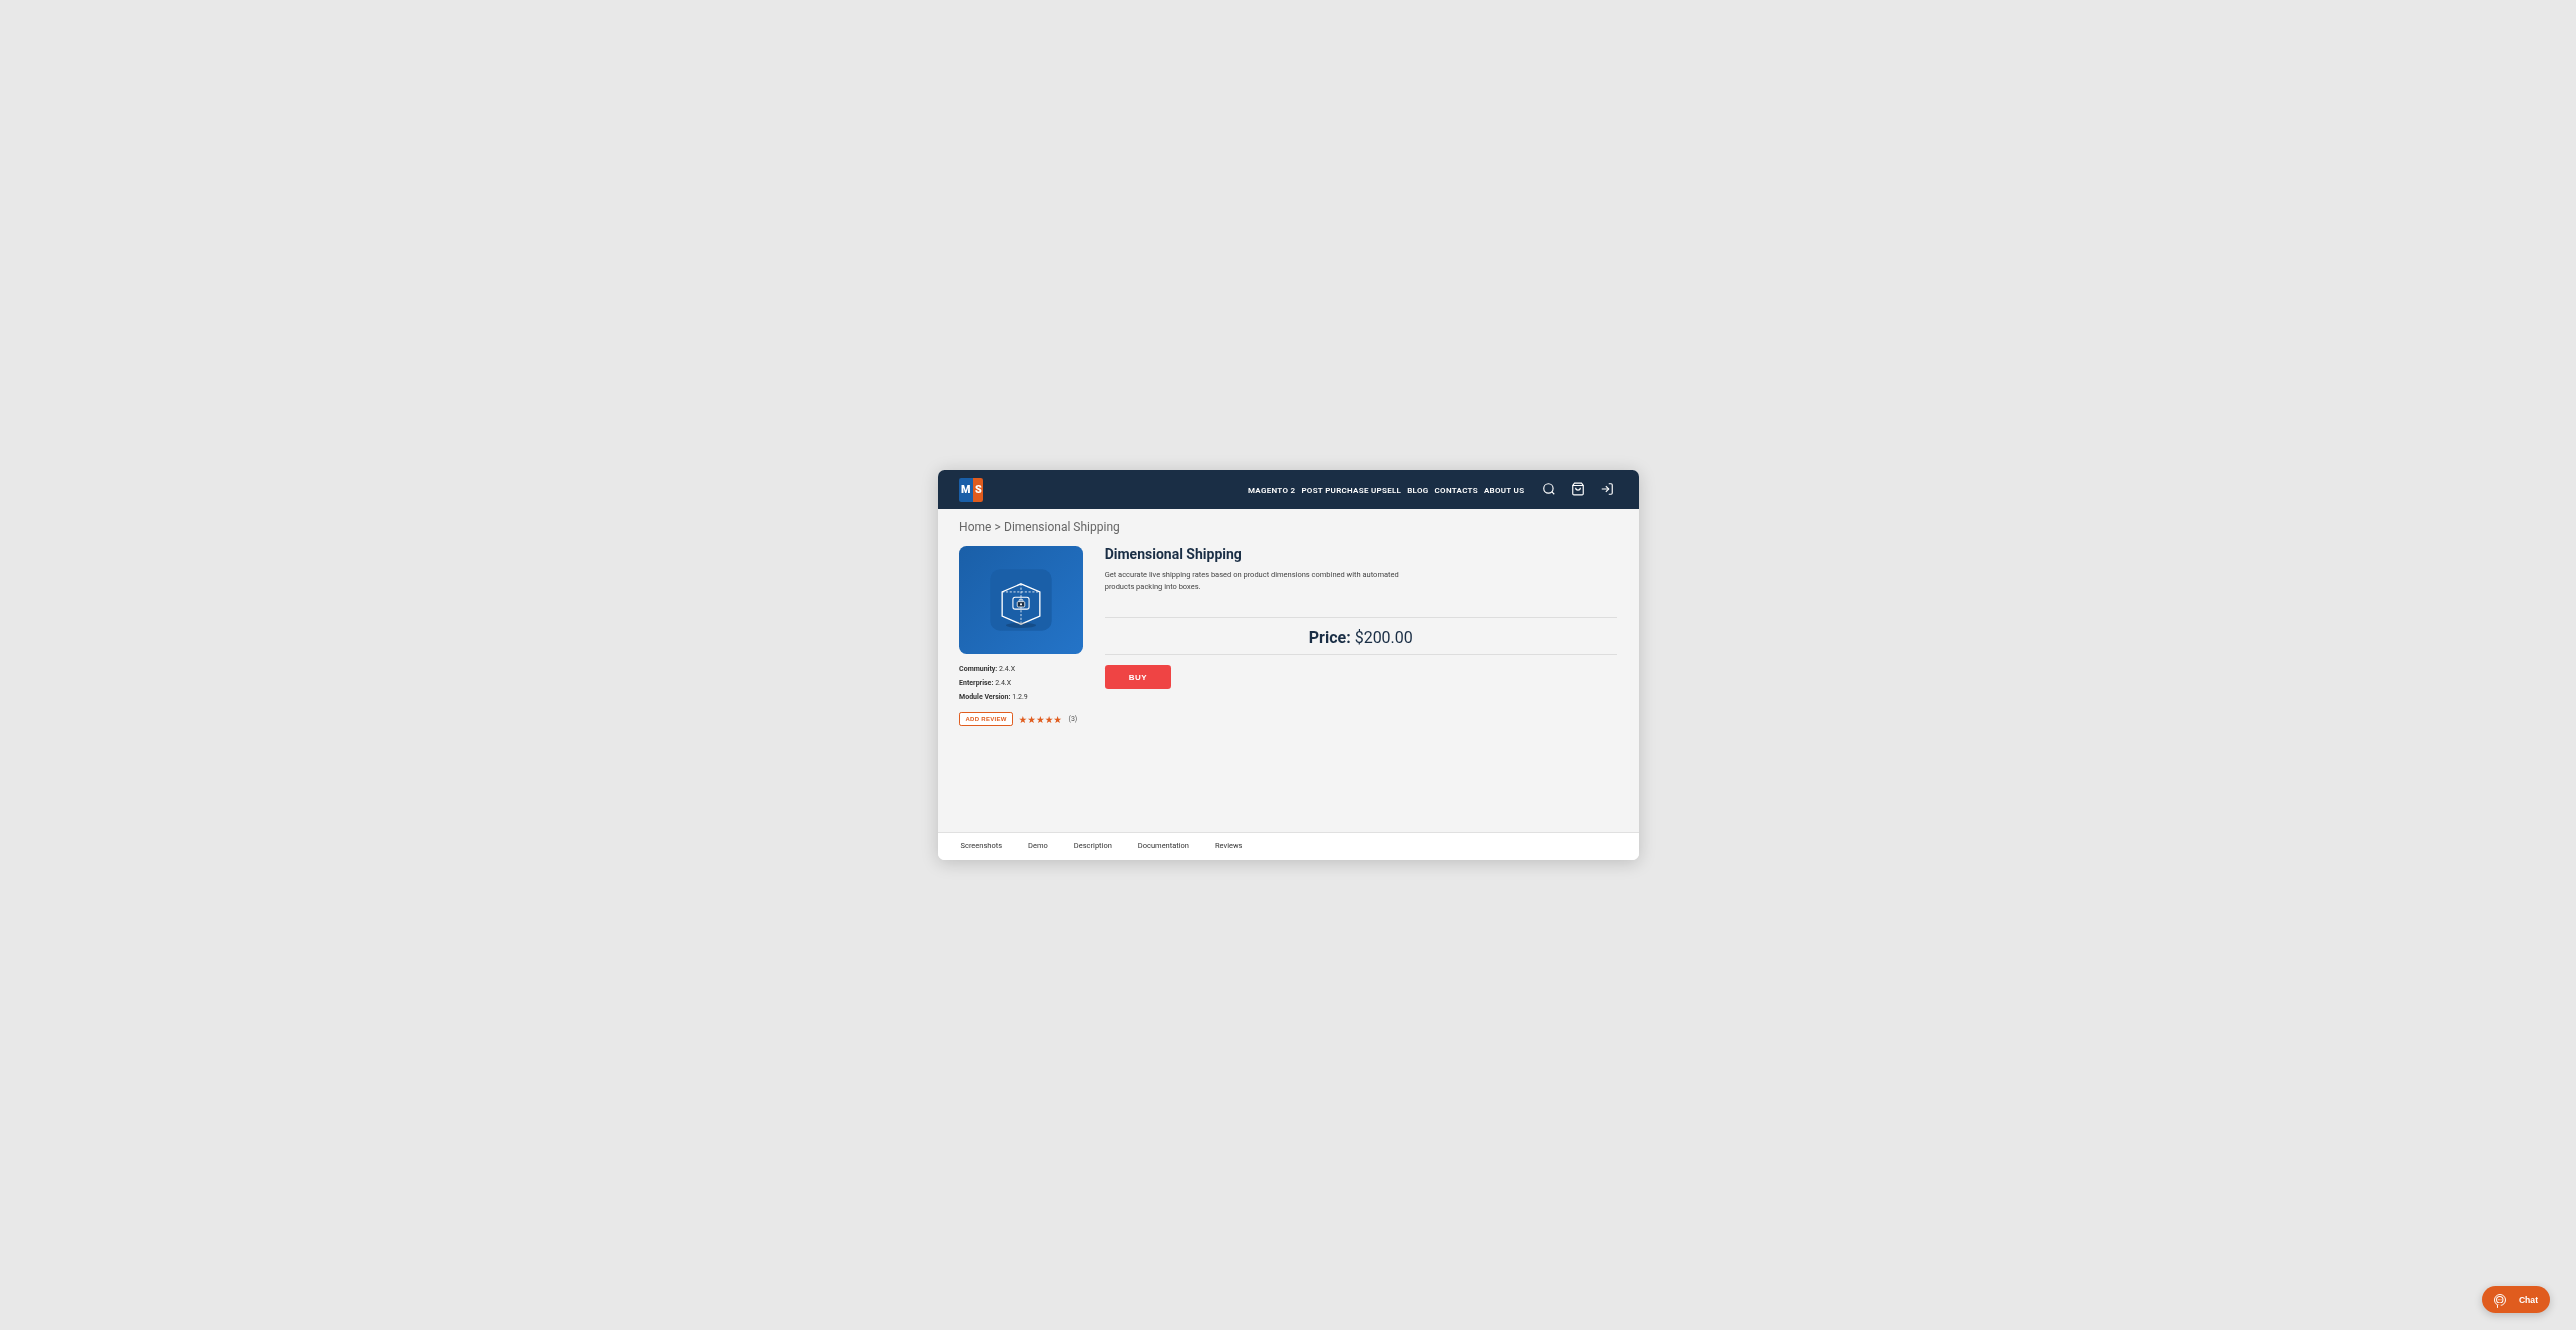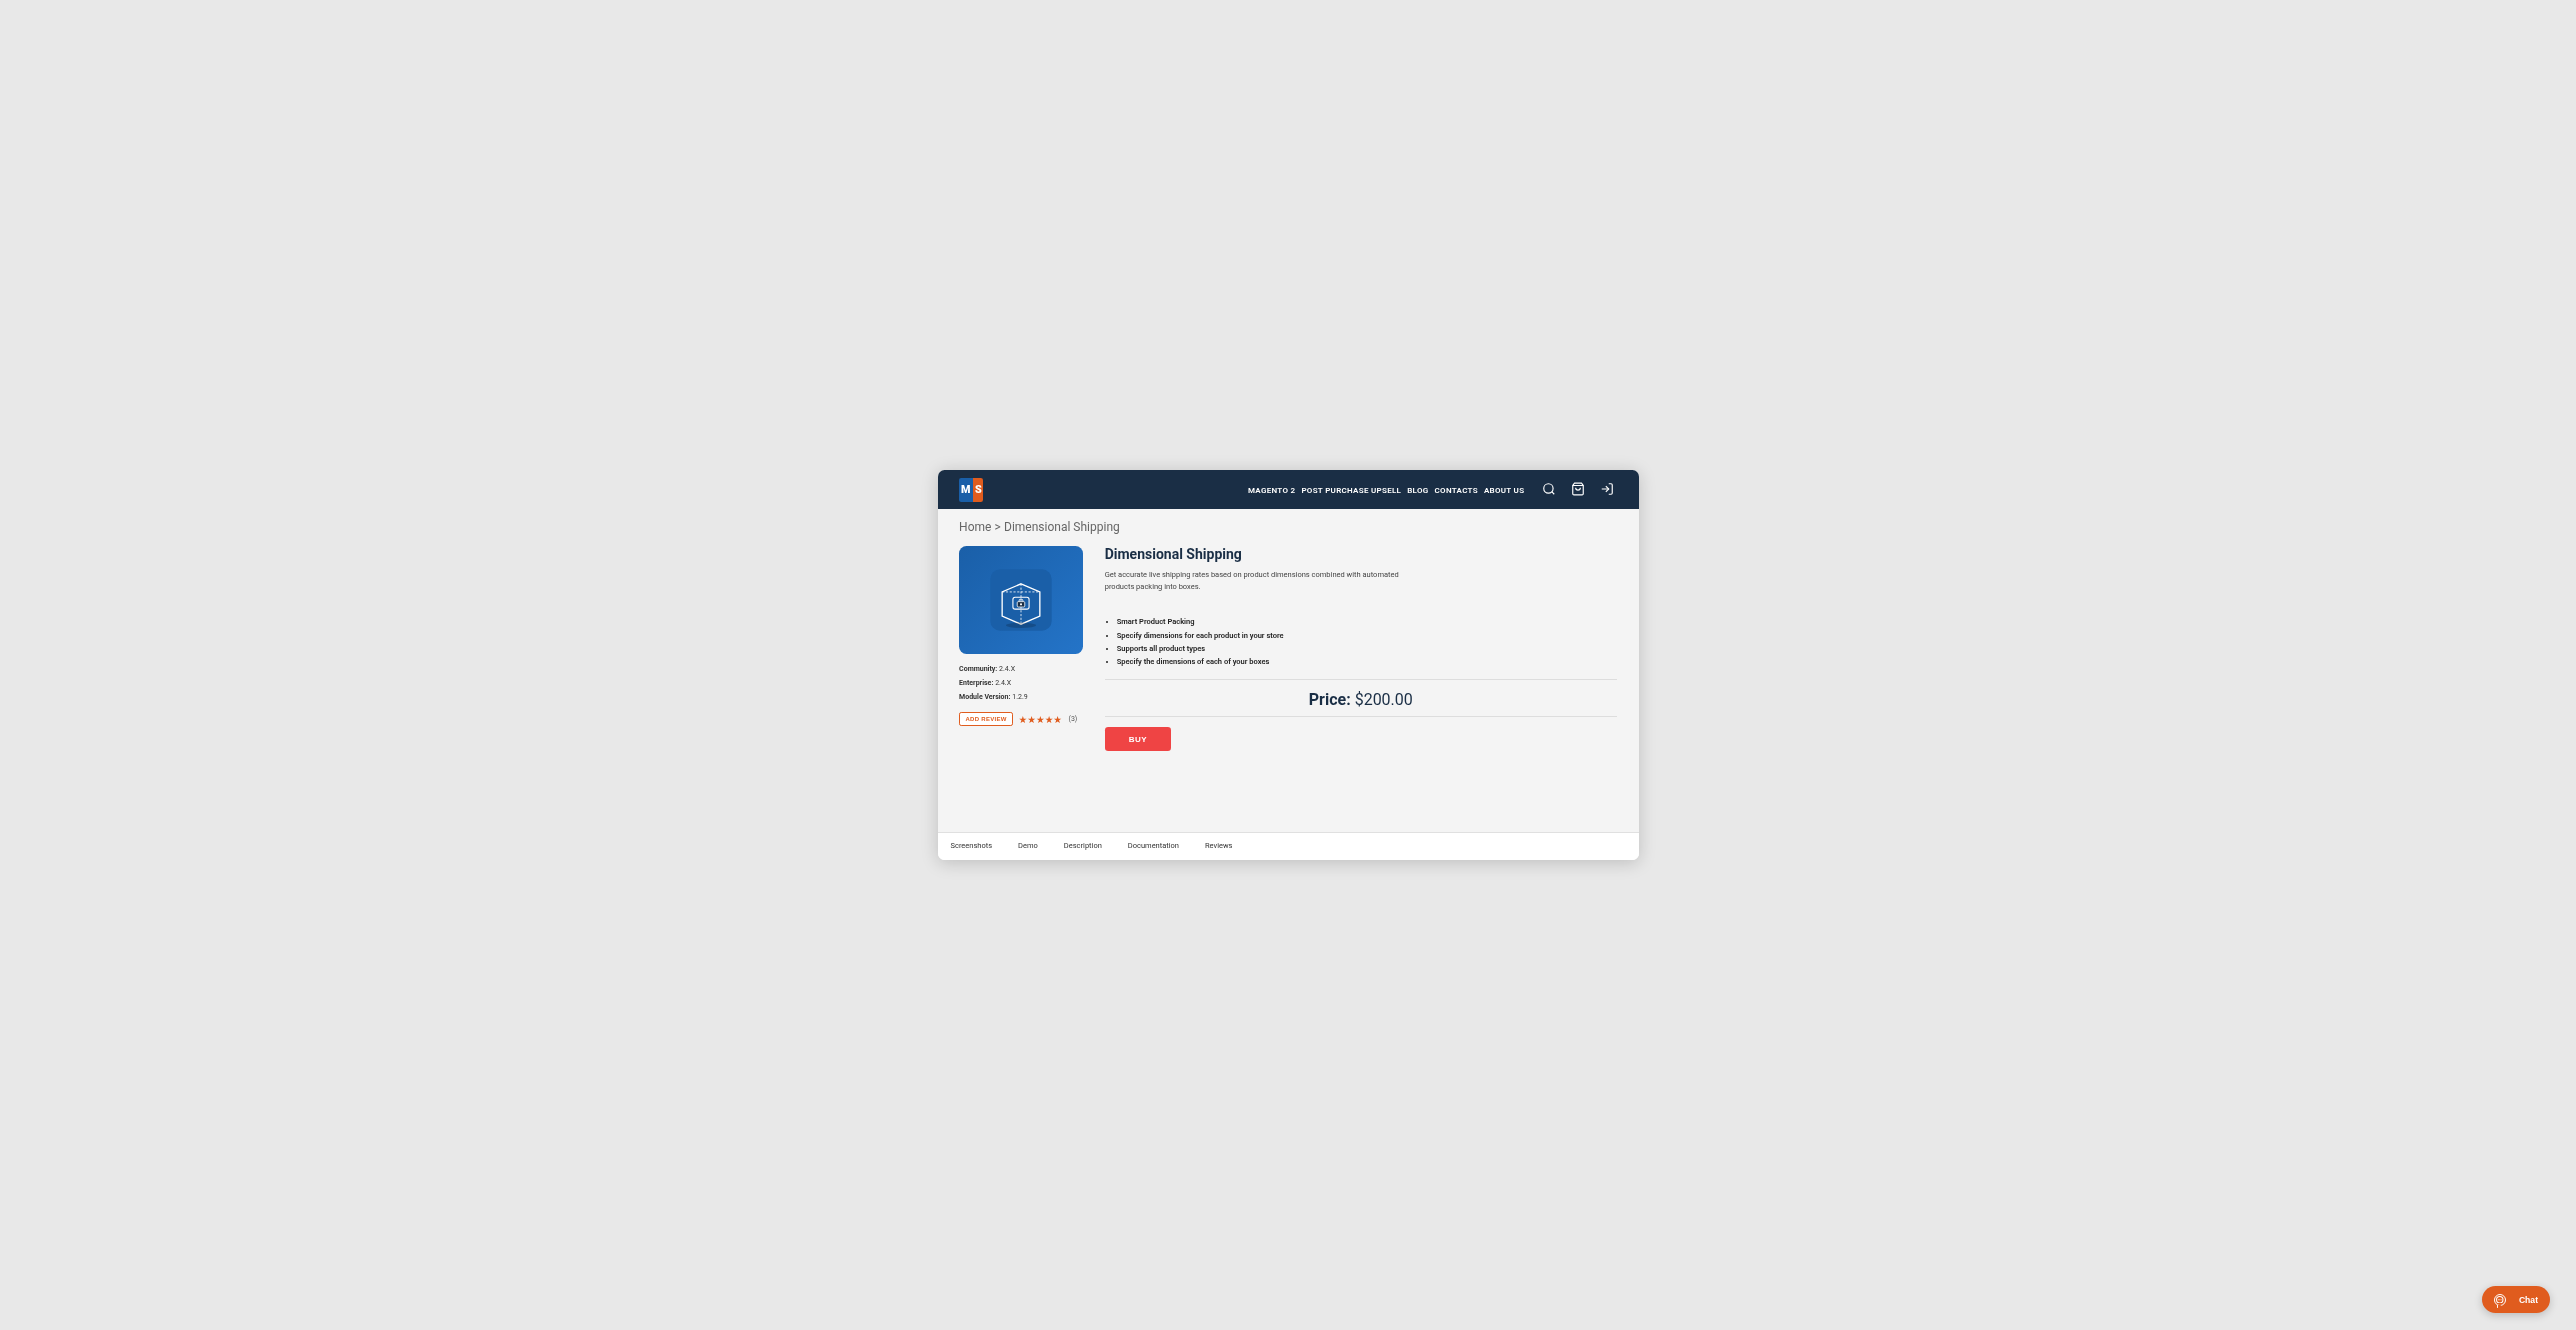--- a/index.html
+++ b/index.html
@@ -236,21 +236,21 @@
       font-weight: 700;
       letter-spacing: 0.5px;
       border-radius: 3.2px;
       cursor: pointer;
       margin-bottom: 16px;
     }
     
     .bottom-tabs {
       background: #fff;
       border-top: 0.5px solid #e0e0e0;
-      padding: 0 13px;
+      padding: 0 23px;
       display: flex;
       gap: 26px;
       height: 28px;
       align-items: center;
     }
     .tab-item {
       font-size: 7.5px;
       color: #333;
       cursor: pointer;
       font-weight: 400;
@@ -382,26 +382,20 @@
         <div class="review-row">
           <button class="add-review-btn">ADD REVIEW</button>
           <div class="stars">★★★★★</div>
           <span class="review-count">(3)</span>
         </div>
       </div>
 
       <div class="product-main">
         <h1 class="product-title">Dimensional Shipping</h1>
         <p class="product-desc">Get accurate live shipping rates based on product dimensions combined with automated products packing into boxes.</p>
-        <ul class="feature-list">
-          <li>Smart Product Packing</li>
-          <li>Specify dimensions for each product in your store</li>
-          <li>Supports all product types</li>
-          <li>Specify the dimensions of each of your boxes</li>
-        </ul>
         <hr class="divider">
         <div class="price-row">
           <span class="price-label">Price:</span>
           <span class="price-value">$200.00</span>
         </div>
         <hr class="divider">
         <button class="buy-btn">BUY</button>
       </div>
     </div>
   </div>

